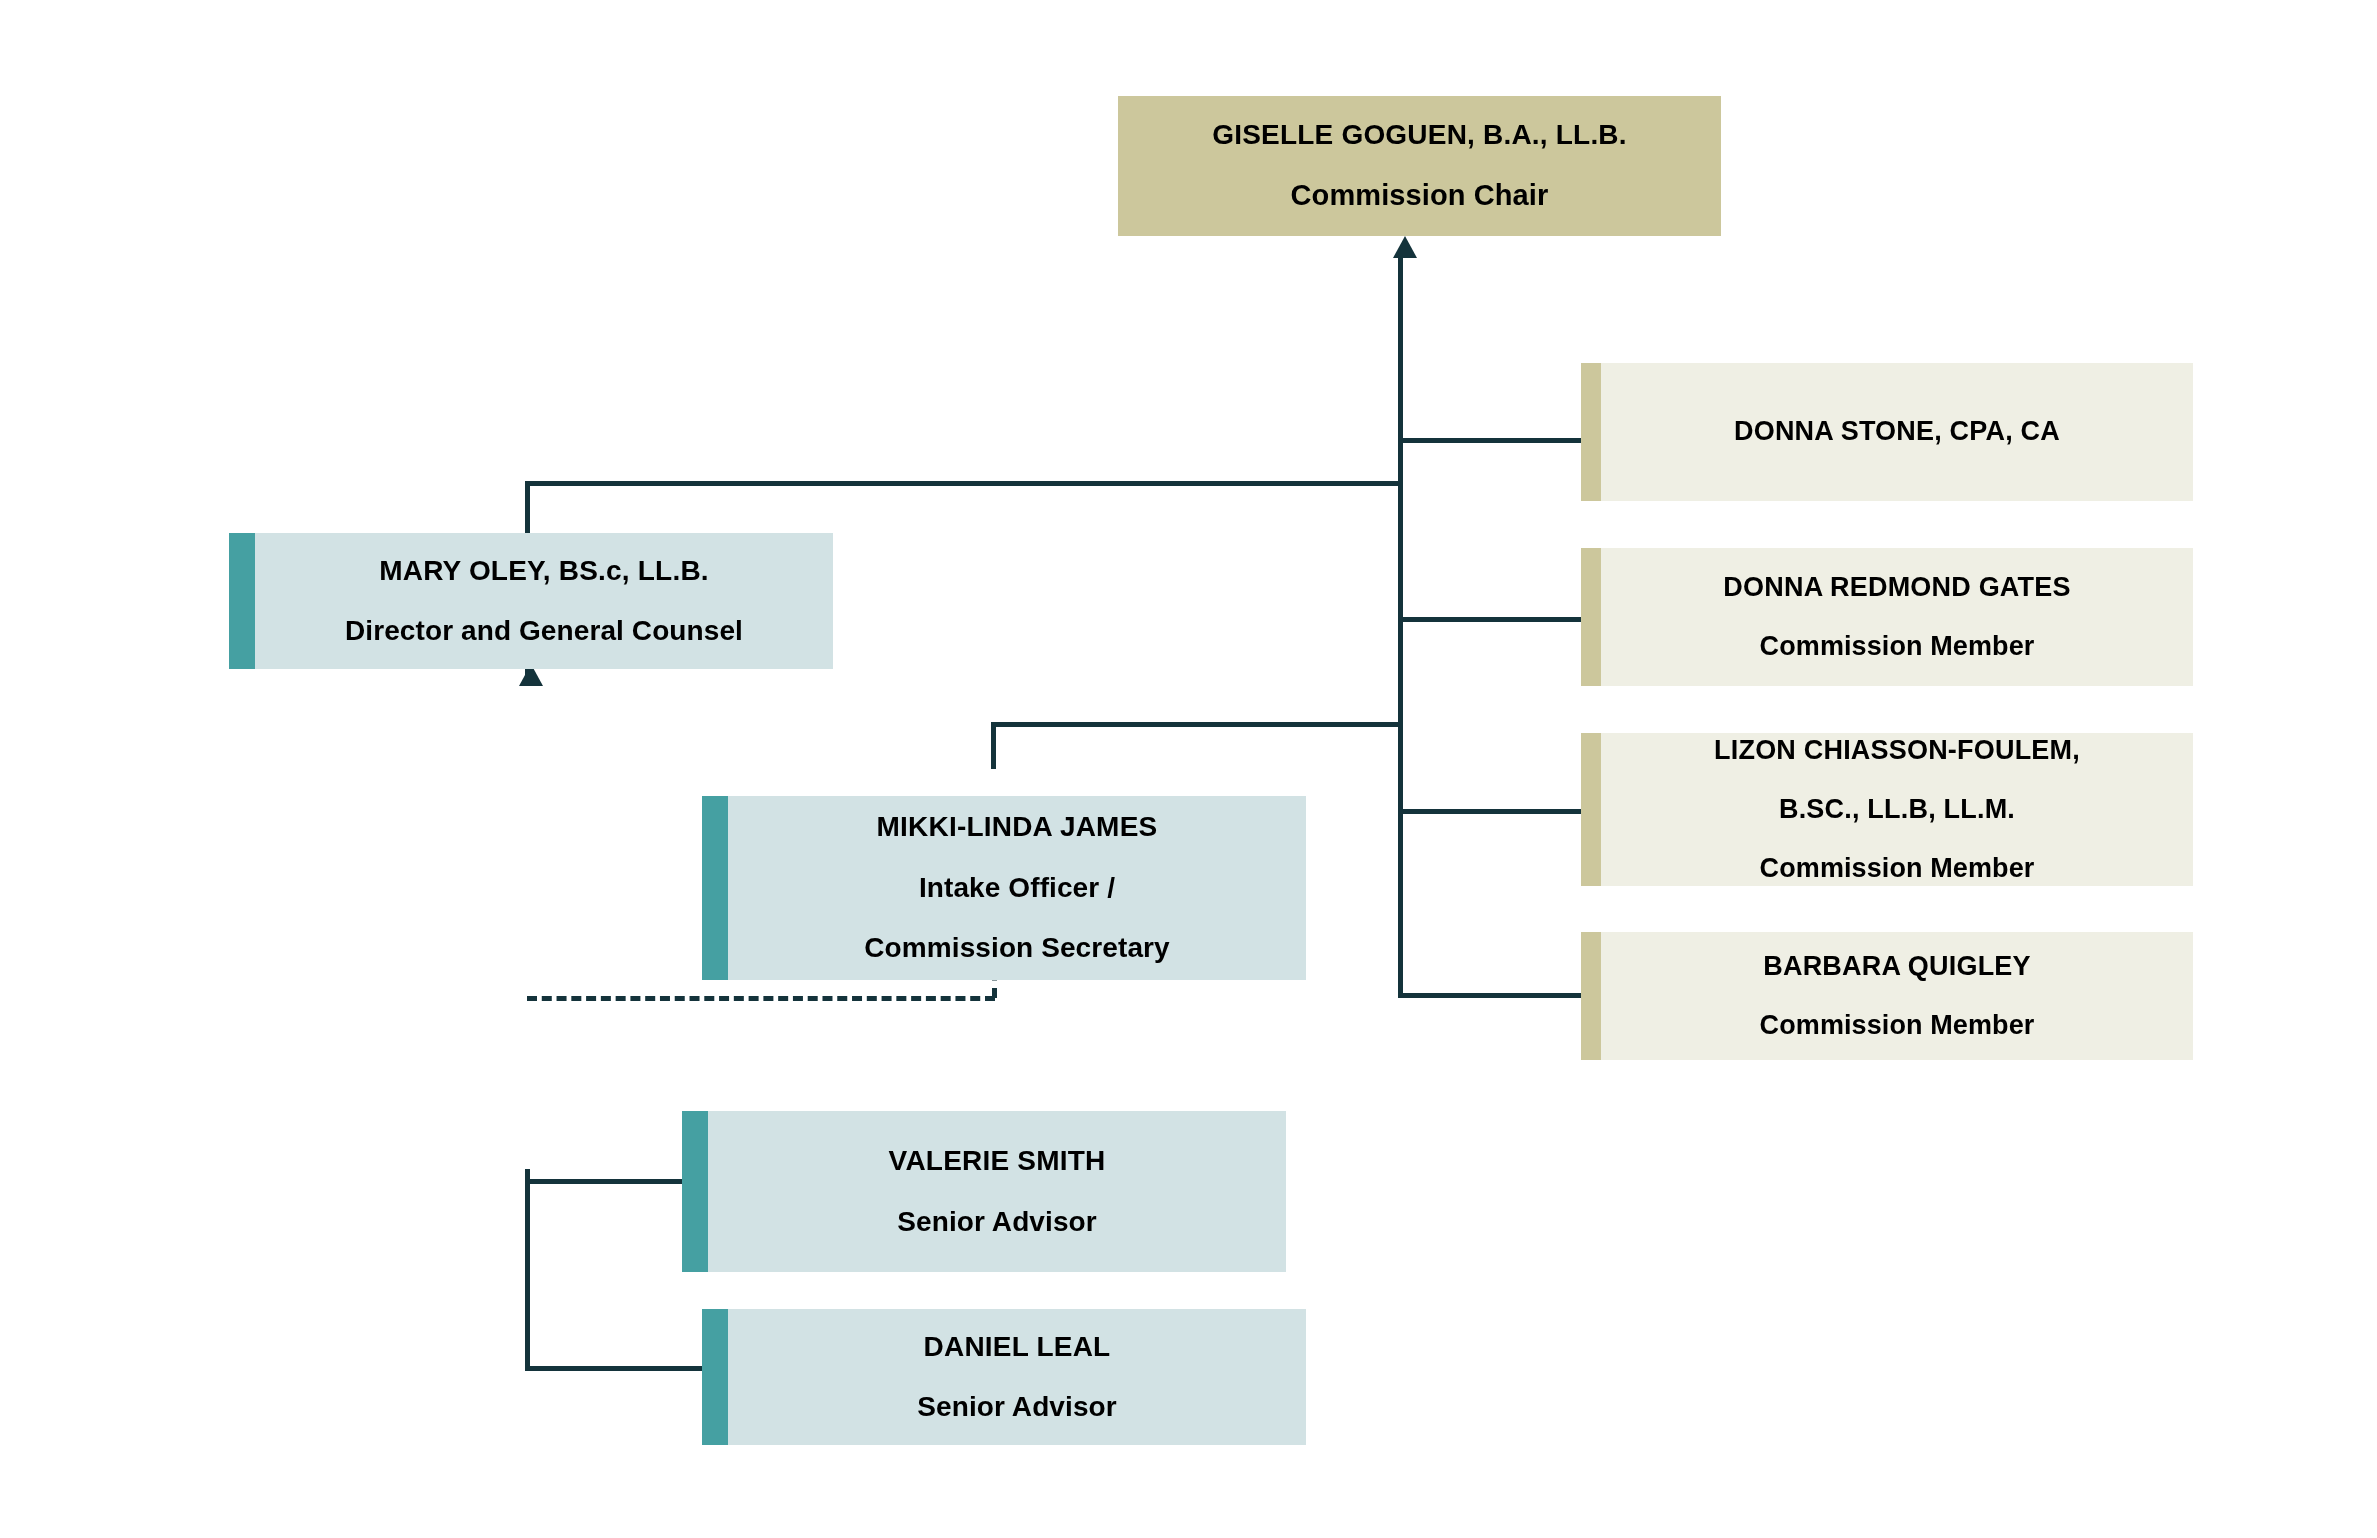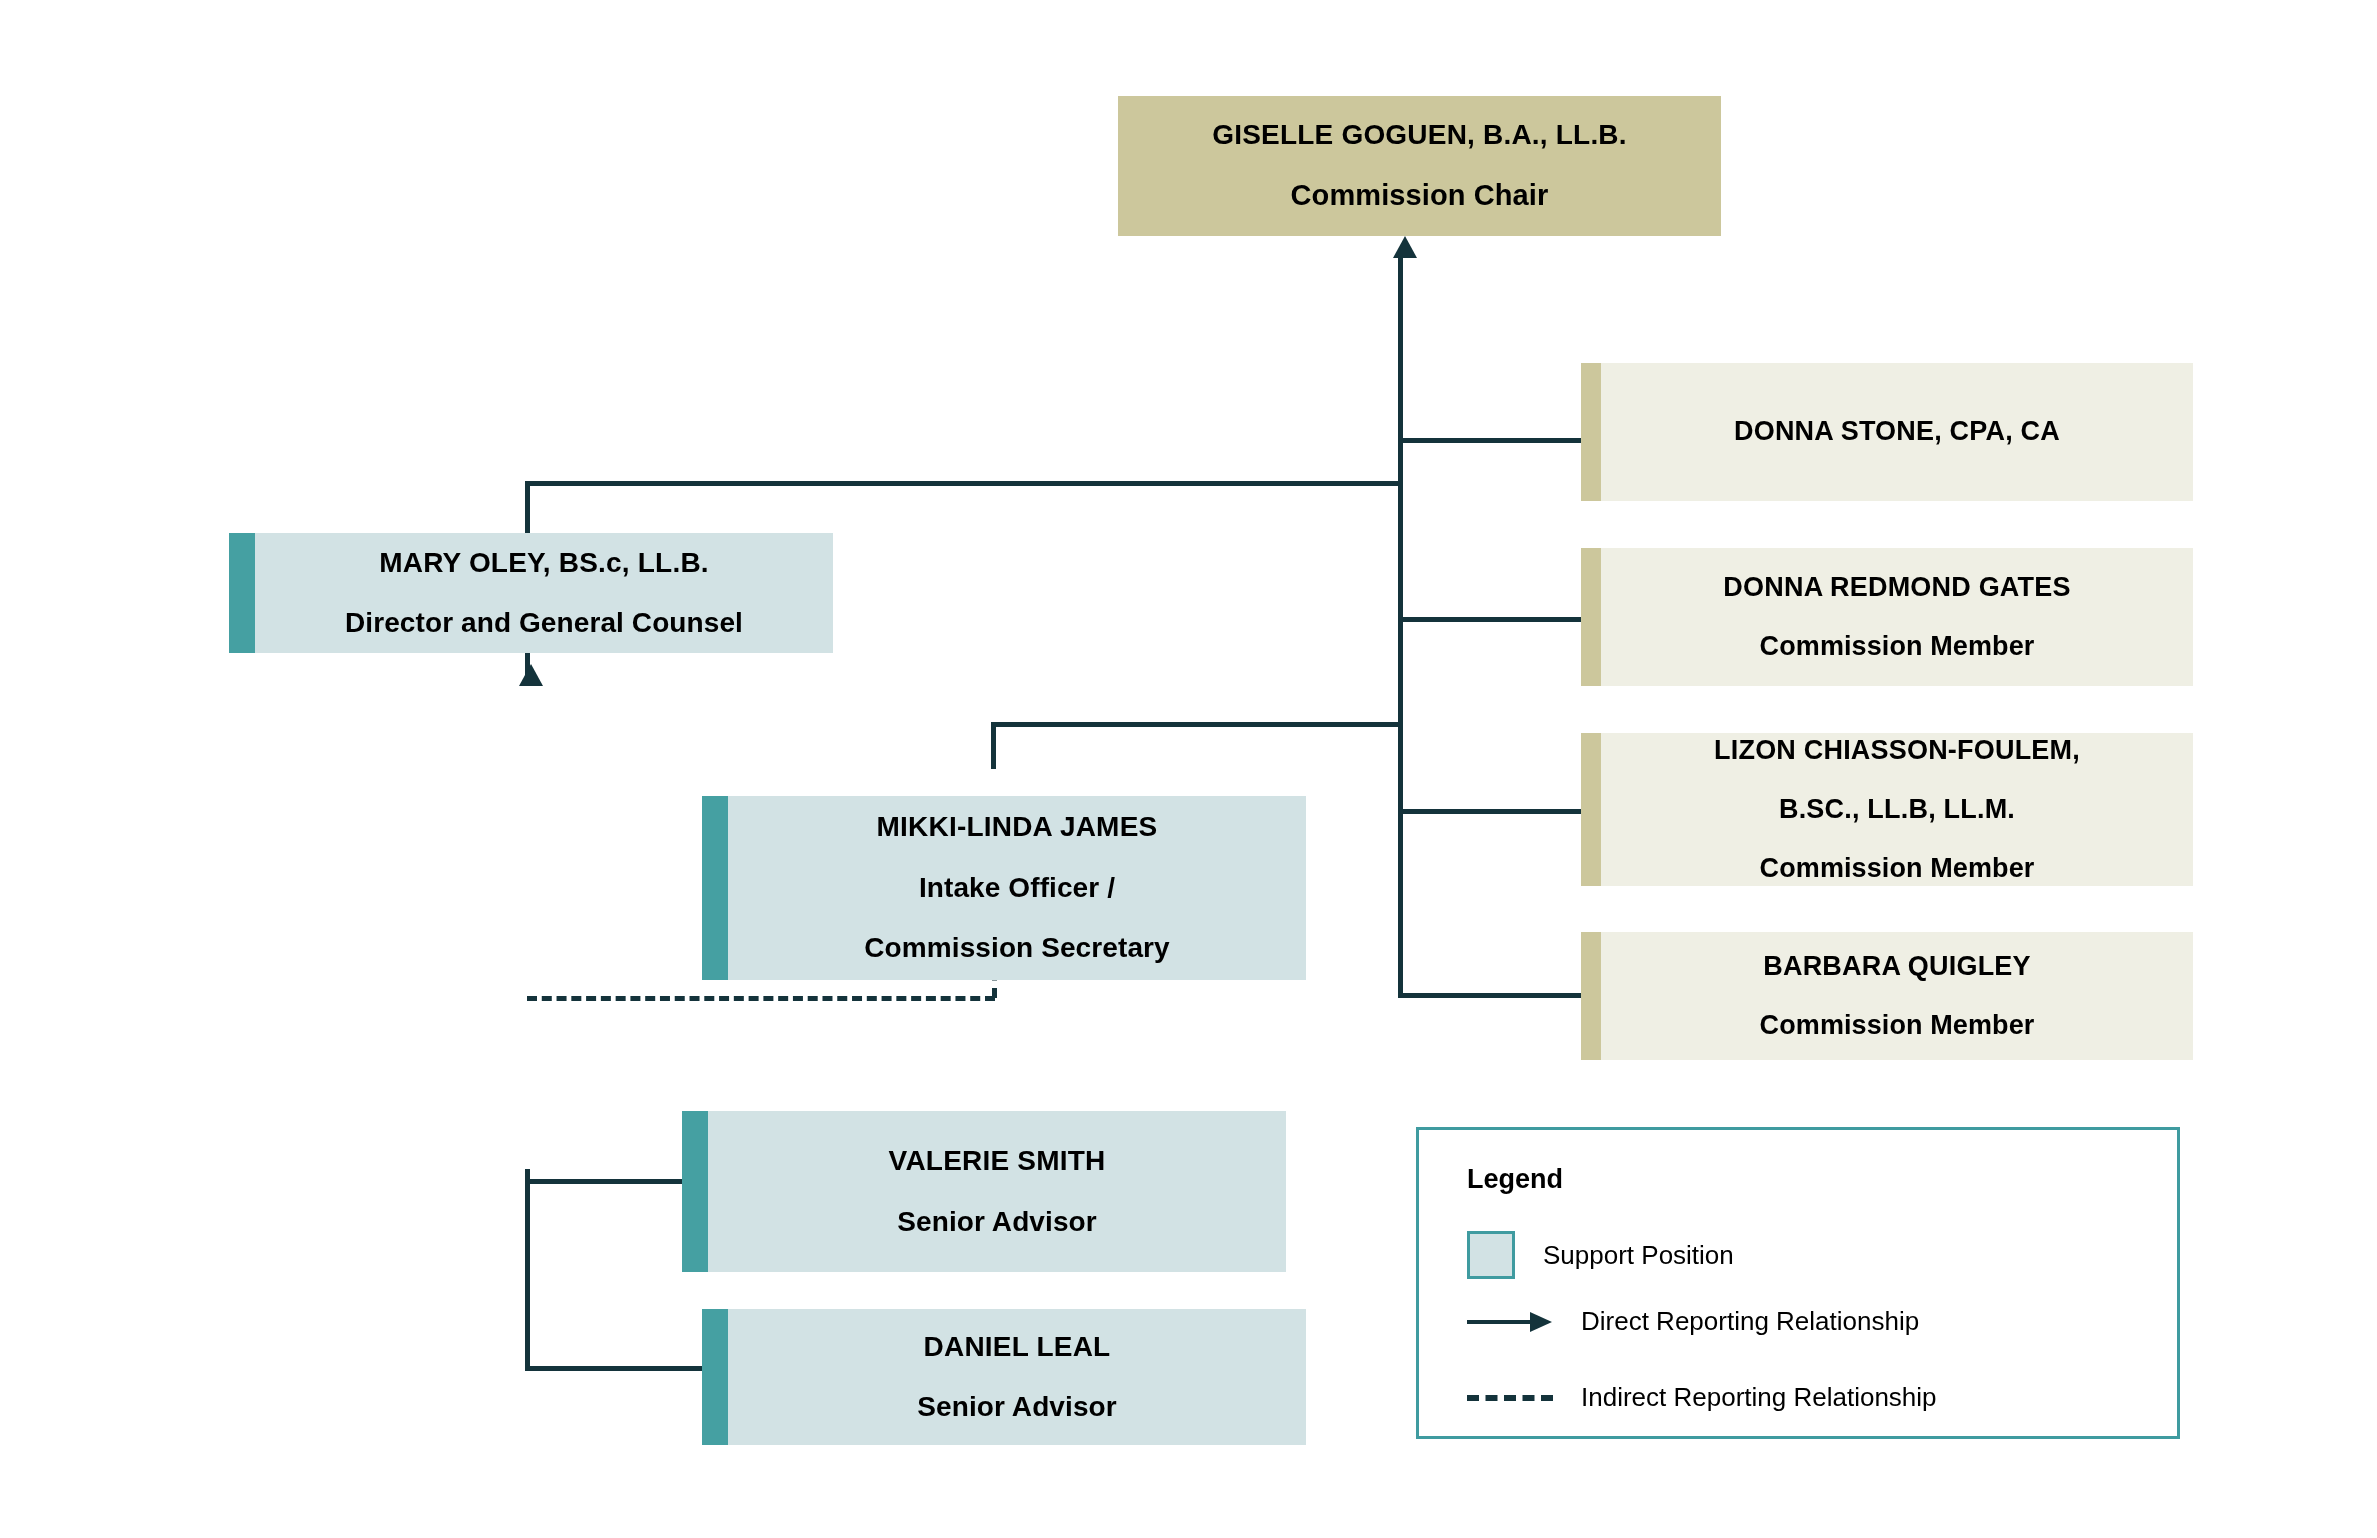--- a/index.html
+++ b/index.html
@@ -212,57 +212,36 @@
     <div class="nm">LIZON CHIASSON-FOULEM,</div>
     <div class="nm">B.SC., LL.B, LL.M.</div>
     <div class="rl">Commission Member</div>
   </div>
 
   <div class="node member" style="left:1581px; top:932px; width:612px; height:128px;">
     <div class="nm">BARBARA QUIGLEY</div>
     <div class="rl">Commission Member</div>
   </div>
 
-  <div class="node support" style="left:229px; top:533px; width:604px; height:120px;">
+  <div class="node support" style="left:229px; top:533px; width:604px; height:136px;">
     <div class="nm">MARY OLEY, BS.c, LL.B.</div>
     <div class="rl">Director and General Counsel</div>
   </div>
 
   <div class="node support" style="left:702px; top:796px; width:604px; height:184px;">
     <div class="nm">MIKKI-LINDA JAMES</div>
     <div class="rl">Intake Officer /</div>
     <div class="rl">Commission Secretary</div>
   </div>
 
   <div class="node support" style="left:682px; top:1111px; width:604px; height:161px;">
     <div class="nm">VALERIE SMITH</div>
     <div class="rl">Senior Advisor</div>
   </div>
 
   <div class="node support" style="left:702px; top:1309px; width:604px; height:136px;">
     <div class="nm">DANIEL LEAL</div>
     <div class="rl">Senior Advisor</div>
   </div>
 
-  <div id="legend" style="left:1416px; top:1127px; width:764px; height:312px;">
-    <div class="legend-title">Legend</div>
-
-    <div class="legend-row" style="top:101px;">
-      <span class="swatch-box"></span>
-      <span class="legend-label">Support Position</span>
-    </div>
-
-    <div class="legend-row" style="top:176px;">
-      <span class="swatch-arrow">
-        <span class="sa-line"></span>
-          <span class="sa-head"></span>
-      </span>
-      <span class="legend-label">Direct Reporting Relationship</span>
-    </div>
-
-    <div class="legend-row" style="top:252px;">
-      <span class="swatch-dashed"></span>
-      <span class="legend-label">Indirect Reporting Relationship</span>
-    </div>
-  </div>
 
 </div>
 
 
 </body></html>

